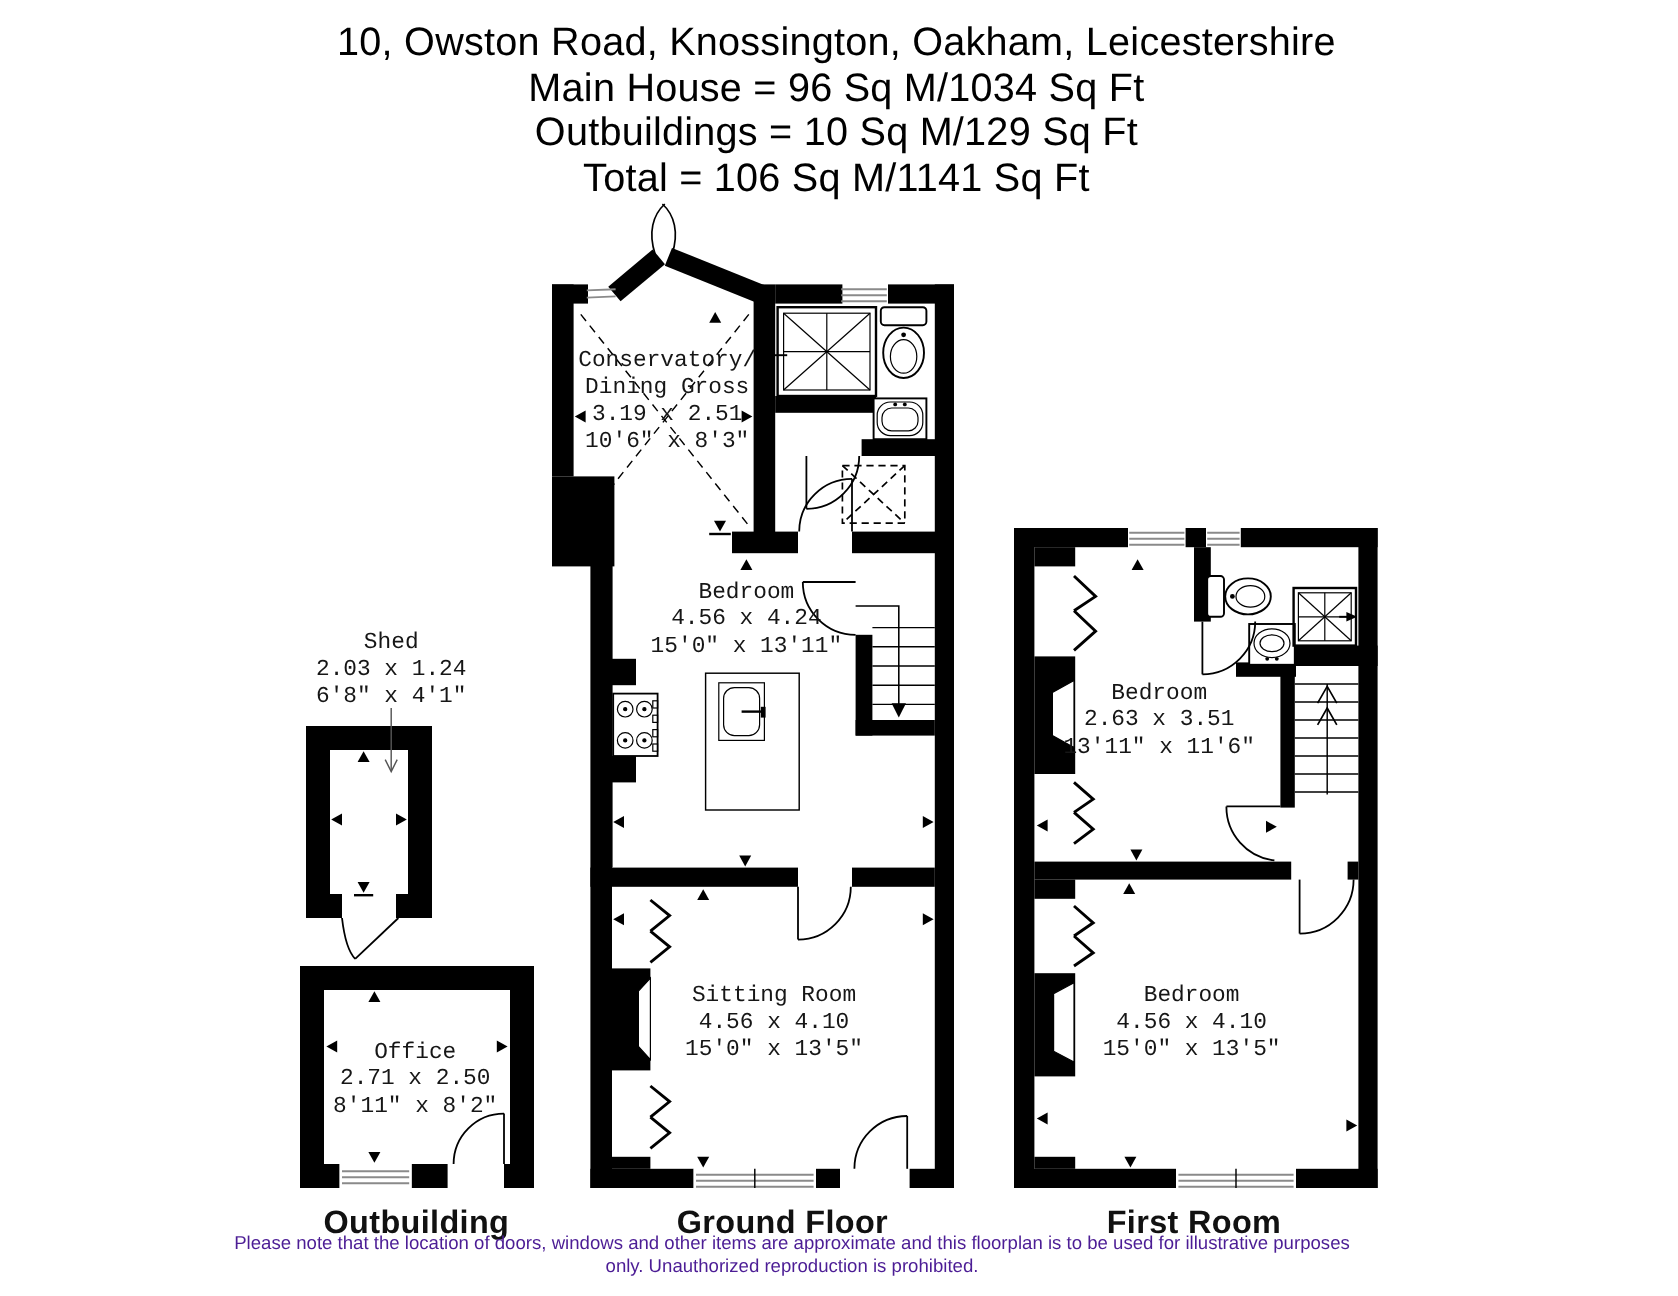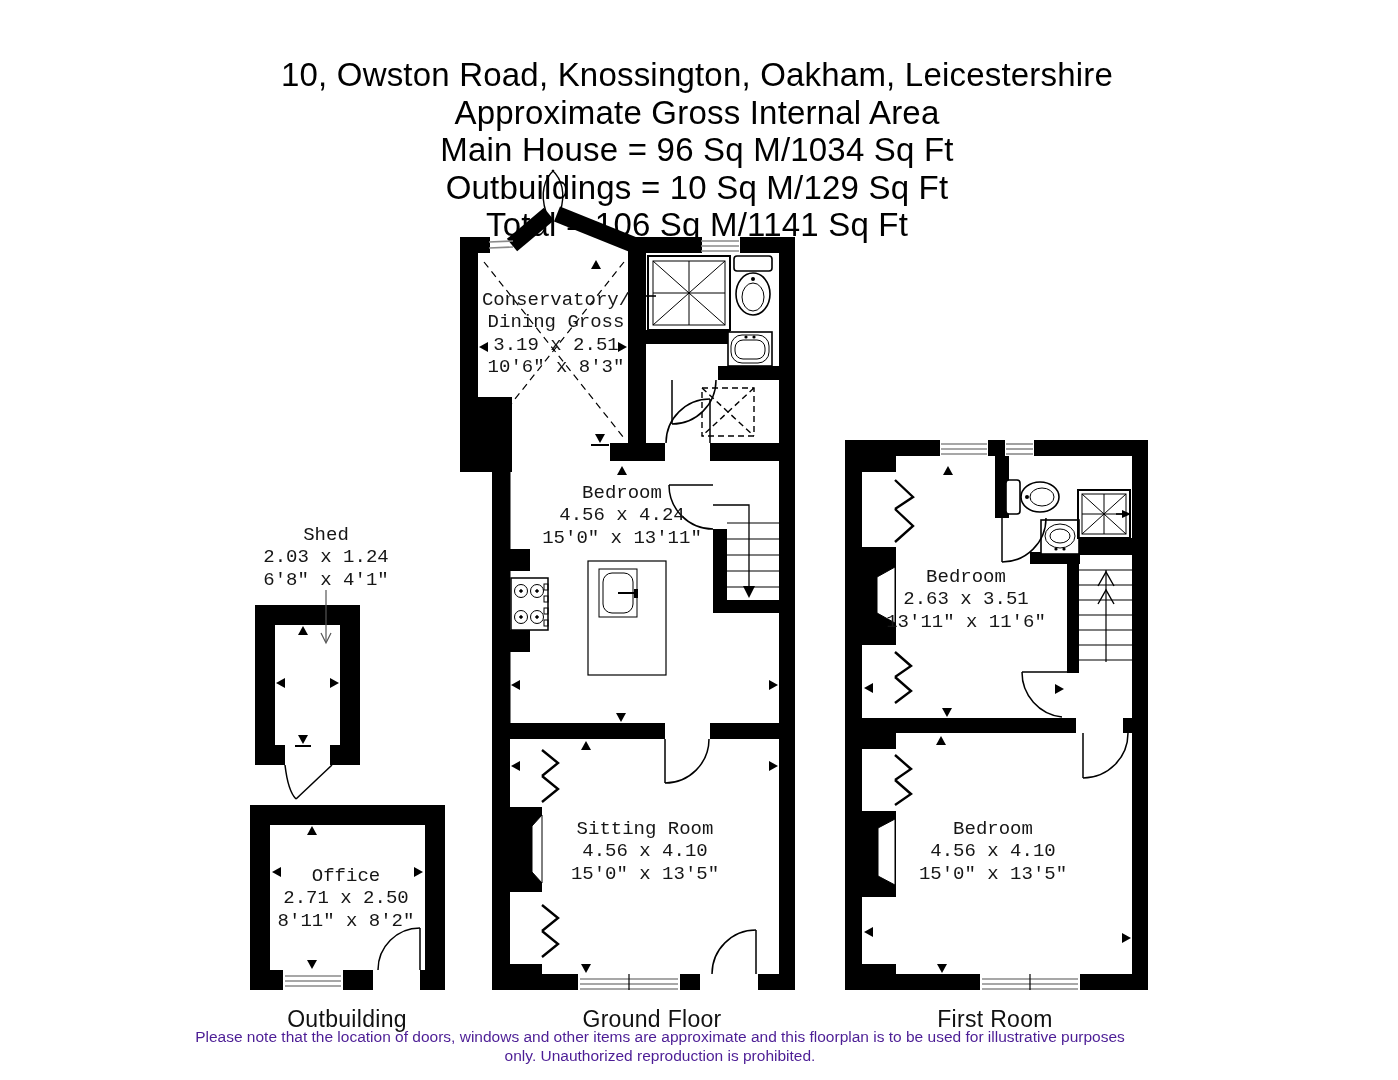--- a/index.html
+++ b/index.html
@@ -4,30 +4,30 @@
 <style>
   html,body{margin:0;padding:0;background:#ffffff;}
   body{
     width:1398px;height:1080px;position:relative;overflow:hidden;
     font-family:"Liberation Sans", sans-serif;color:#000;
   }
   .plan-svg{position:absolute;left:0;top:0;z-index:1;}
   .title-block{
     position:absolute;left:697px;top:16px;transform:translateX(-50%);
     text-align:center;font-size:33px;line-height:37.5px;color:#000;
-    white-space:nowrap;z-index:2;letter-spacing:0.2px;margin-top:40px;
+    white-space:nowrap;z-index:2;letter-spacing:0.2px;
   }
   .room-label{
     position:absolute;transform:translate(-50%,-50%);text-align:center;
     font-size:19px;line-height:1.18;color:#161616;white-space:nowrap;z-index:2;font-family:Liberation Mono, monospace;
   }
   .room-label span{display:block;}
   .floor-label{
-    position:absolute;transform:translate(-50%,-50%);font-size:23px;
-    font-weight:400;color:#111;white-space:nowrap;z-index:2;letter-spacing:0.3px;
+    position:absolute;transform:translate(-50%,-50%);font-size:27px;
+    font-weight:700;color:#111;white-space:nowrap;z-index:2;letter-spacing:0.3px;
   }
   .disclaimer{
     position:absolute;left:660px;top:1028px;transform:translateX(-50%);
     width:960px;text-align:center;font-size:15.5px;line-height:1.2;
     color:#4c1d95;z-index:2;
   }
   svg *{vector-effect:none;}
 </style>
 </head>
 <body>
@@ -363,21 +363,20 @@
       <polygon points="312,826 307,835 317,835"></polygon>
       <polygon points="272,872 281,867 281,877"></polygon>
       <polygon points="423,872 414,867 414,877"></polygon>
       <polygon points="312,969 307,960 317,960"></polygon>
     </g>
   </g>
 </svg>
 
 <div class="title-block">
   <div>10, Owston Road, Knossington, Oakham, Leicestershire</div>
-  <div>Approximate Gross Internal Area</div>
   <div>Main House = 96 Sq M/1034 Sq Ft</div>
   <div>Outbuildings = 10 Sq M/129 Sq Ft</div>
   <div>Total = 106 Sq M/1141 Sq Ft</div>
 </div>
 
 <div class="room-label" style="left:556px;top:334px">
   <span>Conservatory/</span>
   <span>Dining Gross</span>
   <span>3.19 x 2.51</span>
   <span>10'6" x 8'3"</span>

